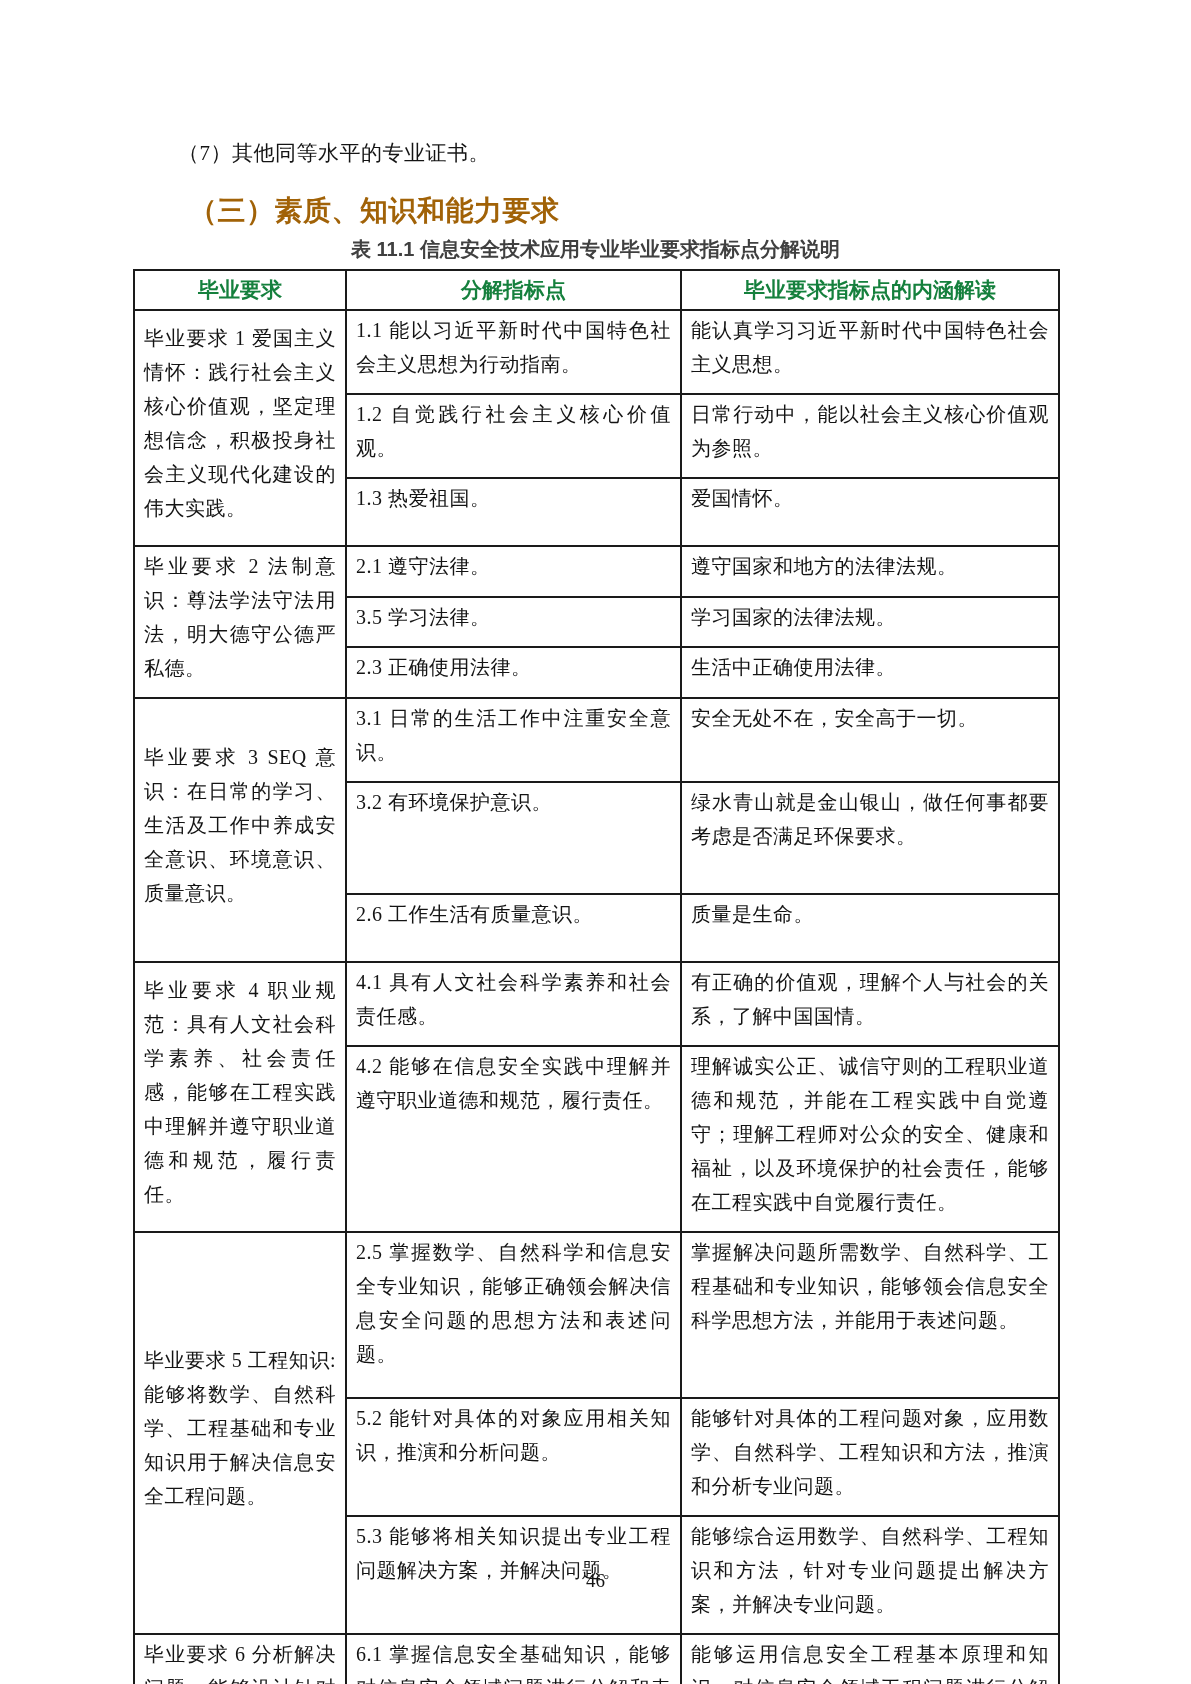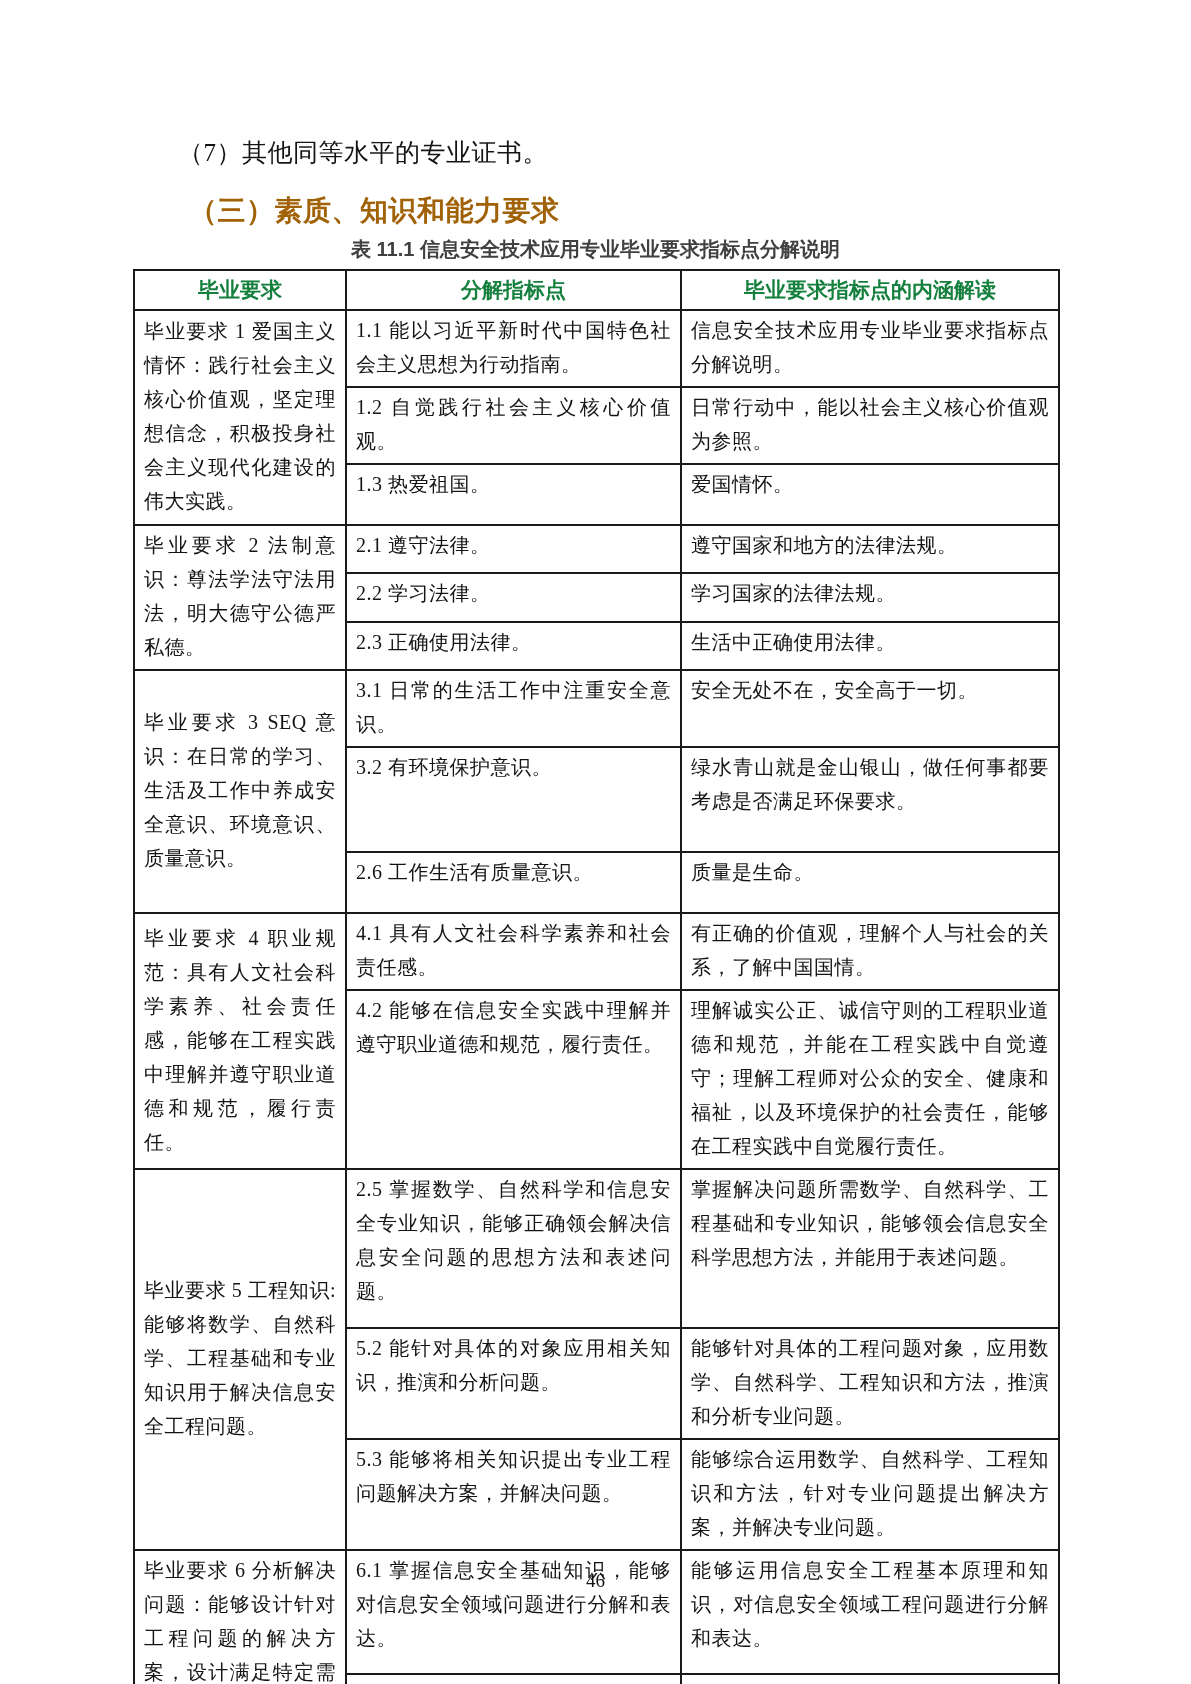--- a/index.html
+++ b/index.html
@@ -16,21 +16,21 @@
   }
   .page {
     box-sizing: border-box;
     width: 1191px;
     height: 1684px;
     padding: 138px 133px 0 133px;
     position: relative;
   }
   .para-7 {
     margin: 0 0 0 45px;
-    font-size: 25px;
+    font-size: 21px;
     line-height: 30px;
     letter-spacing: 0.5px;
   }
   .section-heading {
     margin: 24px 0 6px 56px;
     font-family: "Liberation Sans", "DejaVu Sans", sans-serif;
     font-size: 28px;
     font-weight: bold;
     letter-spacing: 0.5px;
     color: #a16207;
@@ -59,21 +59,21 @@
     font-weight: bold;
     text-align: center;
     padding: 5px 4px;
     color: #15803d;
   }
   .req-table td {
     border: 2px solid #1a1a1a;
     font-size: 20px;
     line-height: 34px;
     letter-spacing: 0.5px;
-    padding: 2px 9px 5px 9px;
+    padding: 2px 9px 12px 9px;
     vertical-align: top;
     text-align: justify;
   }
   .req-table td.req {
     vertical-align: middle;
   }
   td.mh52  { height: 52px; }
   td.mh96  { height: 96px; }
   td.mh150 { height: 150px; }
   .page-number {
@@ -108,38 +108,38 @@
         <th>毕业要求</th>
         <th>分解指标点</th>
         <th>毕业要求指标点的内涵解读</th>
       </tr>
     </thead>
     <tbody>
 
       <tr>
         <td class="req" rowspan="3">毕业要求 1 爱国主义情怀：践行社会主义核心价值观，坚定理想信念，积极投身社会主义现代化建设的伟大实践。</td>
         <td>1.1 能以习近平新时代中国特色社会主义思想为行动指南。</td>
-        <td>信息安全技术应用专业毕业要求指标点分解说明。</td>
+        <td>能认真学习习近平新时代中国特色社会主义思想。</td>
       </tr>
       <tr>
         <td>1.2 自觉践行社会主义核心价值观。</td>
         <td>日常行动中，能以社会主义核心价值观为参照。</td>
       </tr>
       <tr>
         <td class="mh52">1.3 热爱祖国。</td>
         <td>爱国情怀。</td>
       </tr>
 
       <tr>
         <td class="req" rowspan="3">毕业要求 2 法制意识：尊法学法守法用法，明大德守公德严私德。</td>
         <td>2.1 遵守法律。</td>
         <td>遵守国家和地方的法律法规。</td>
       </tr>
       <tr>
-        <td>2.2 学习法律。</td>
+        <td>3.5 学习法律。</td>
         <td>学习国家的法律法规。</td>
       </tr>
       <tr>
         <td>2.3 正确使用法律。</td>
         <td>生活中正确使用法律。</td>
       </tr>
 
       <tr>
         <td class="req" rowspan="3">毕业要求 3 SEQ 意识：在日常的学习、生活及工作中养成安全意识、环境意识、质量意识。</td>
         <td>3.1 日常的生活工作中注重安全意识。</td>

